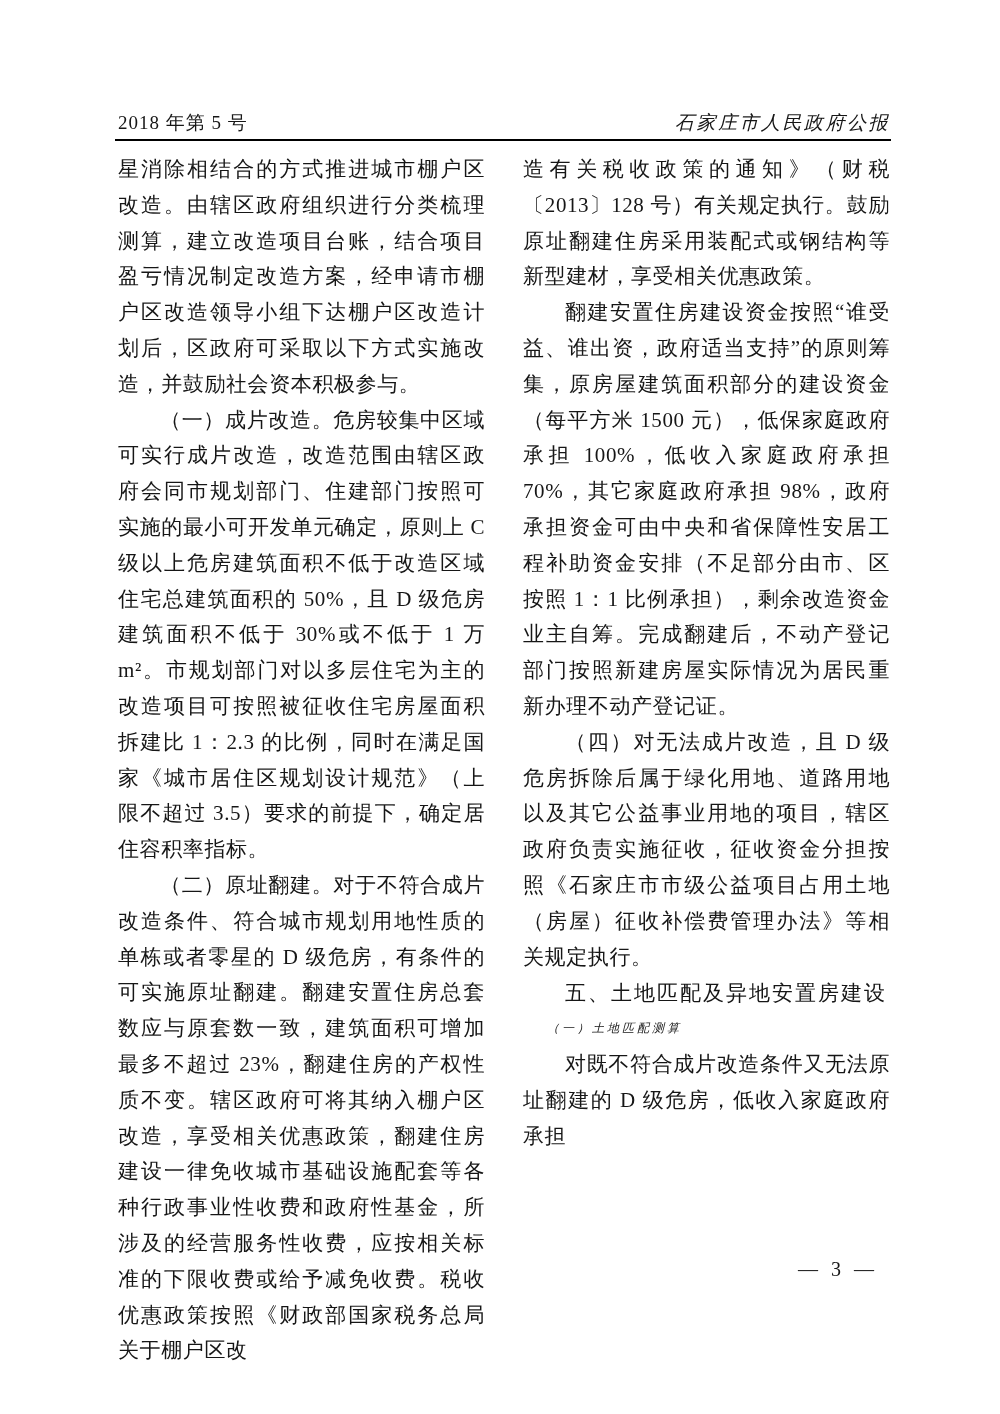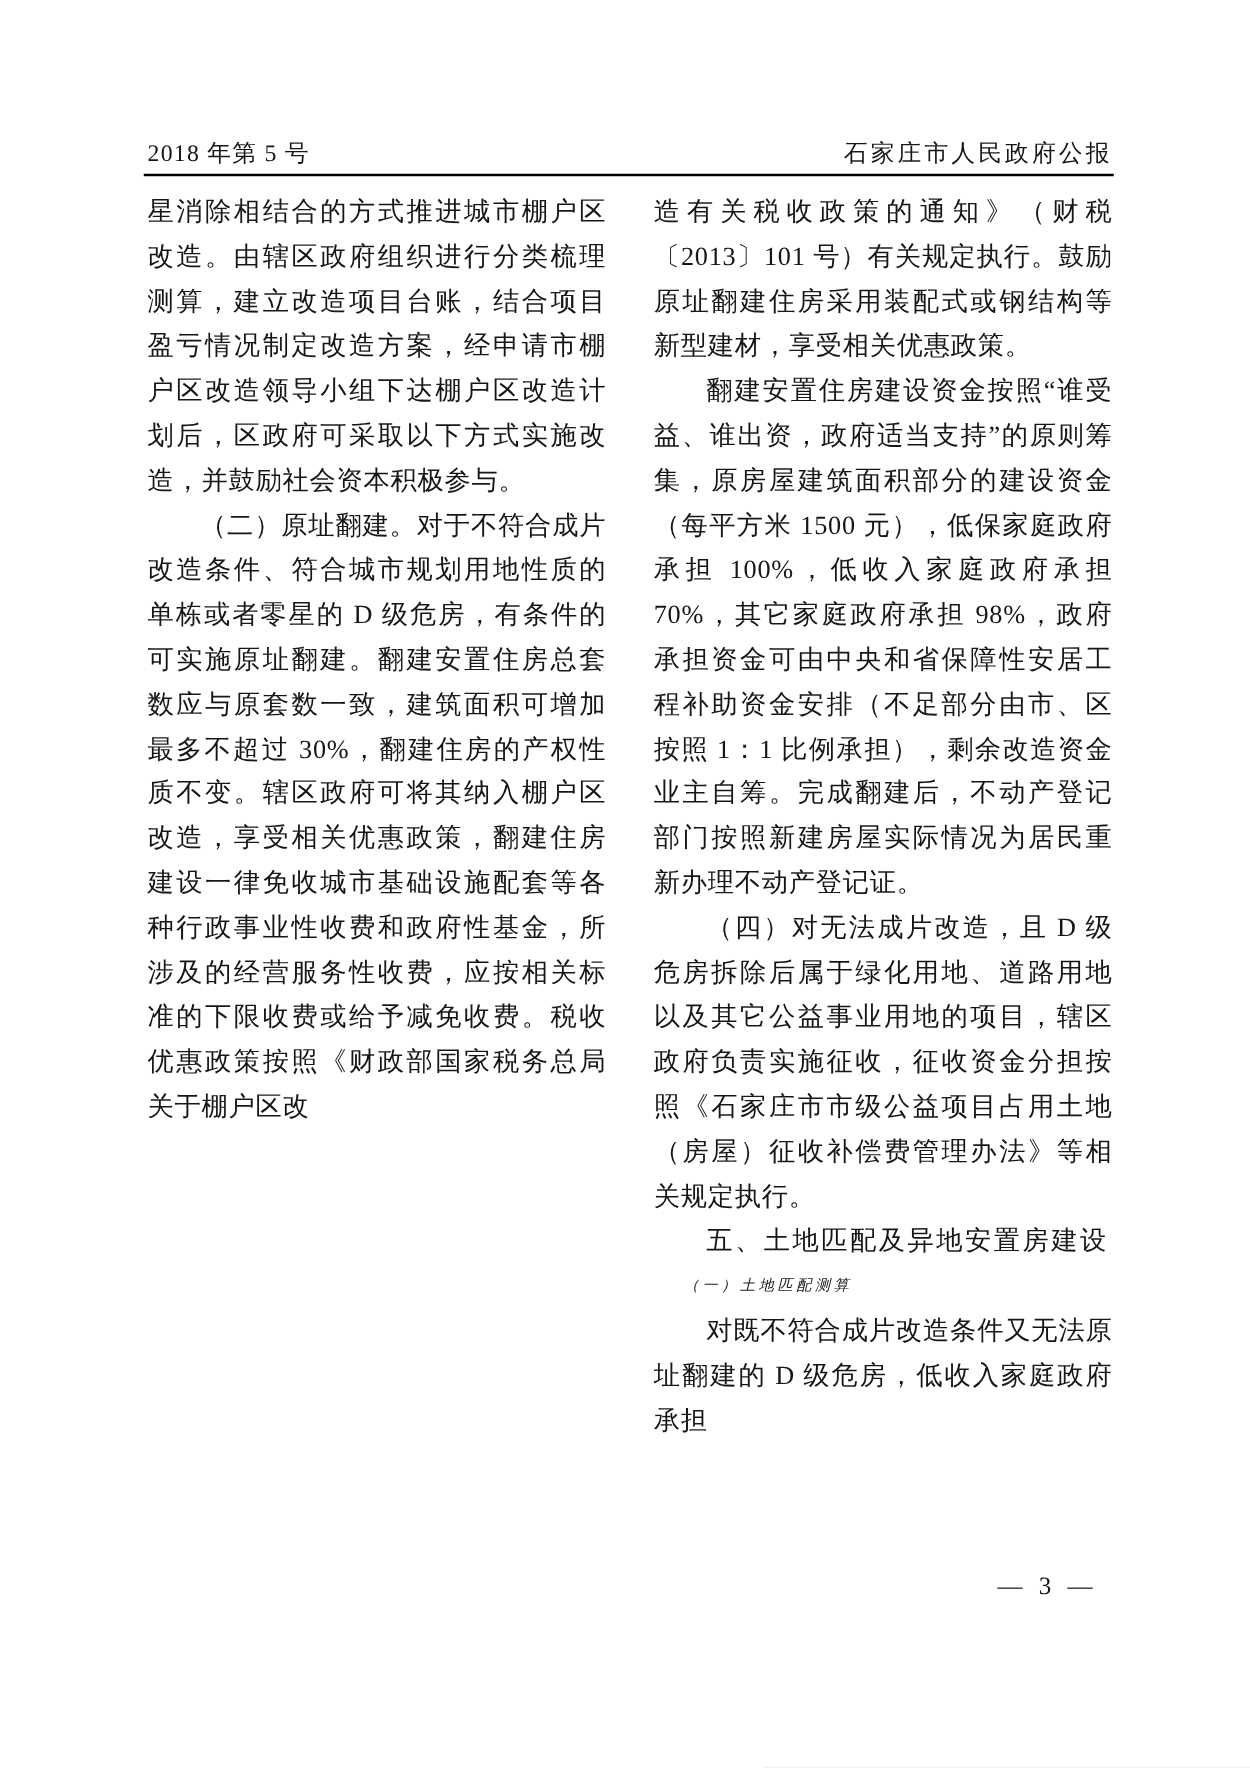--- a/index.html
+++ b/index.html
@@ -28,20 +28,21 @@
     align-items: baseline;
   }
   .header-left {
     font-size: 19px;
     letter-spacing: 1px;
     font-family: "Liberation Serif", "DejaVu Serif", serif;
   }
   .header-right {
     font-size: 19px;
     letter-spacing: 2.5px;
+    font-style: italic;
     font-family: "Liberation Serif", "DejaVu Serif", serif;
     text-align: center;
   }
   .header-rule {
     position: absolute;
     top: 139px;
     left: 115px;
     width: 776px;
     height: 2px;
     background: #000000;
@@ -101,24 +102,25 @@
   <div class="header-row">
     <span class="header-left">2018 年第 5 号</span>
     <span class="header-right">石家庄市人民政府公报</span>
   </div>
 
   <div class="header-rule"></div>
 
   <div class="columns">
     <div class="column">
         <p class="para body">星消除相结合的方式推进城市棚户区改造。由辖区政府组织进行分类梳理测算，建立改造项目台账，结合项目盈亏情况制定改造方案，经申请市棚户区改造领导小组下达棚户区改造计划后，区政府可采取以下方式实施改造，并鼓励社会资本积极参与。</p>
-        <p class="para body indent">（二）原址翻建。对于不符合成片改造条件、符合城市规划用地性质的单栋或者零星的 D 级危房，有条件的可实施原址翻建。翻建安置住房总套数应与原套数一致，建筑面积可增加最多不超过 30%，翻建住房的产权性质不变。辖区政府可将其纳入棚户区改造，享受相关优惠政策，翻建住房建设一律免收城市基础设施配套等各种行政事业性收费和政府性基金，所涉及的经营服务性收费，应按相关标准的下限收费或给予减免收费。税收优惠政策按照《财政部国家税务总局关于棚户区改</p>
+        <p class="para body indent">（一）成片改造。危房较集中区域可实行成片改造，改造范围由辖区政府会同市规划部门、住建部门按照可实施的最小可开发单元确定，原则上 C 级以上危房建筑面积不低于改造区域住宅总建筑面积的 50%，且 D 级危房建筑面积不低于 30%或不低于 1 万 m²。市规划部门对以多层住宅为主的改造项目可按照被征收住宅房屋面积拆建比 1：2.3 的比例，同时在满足国家《城市居住区规划设计规范》（上限不超过 3.5）要求的前提下，确定居住容积率指标。</p>
+        <p class="para body indent">（二）原址翻建。对于不符合成片改造条件、符合城市规划用地性质的单栋或者零星的 D 级危房，有条件的可实施原址翻建。翻建安置住房总套数应与原套数一致，建筑面积可增加最多不超过 23%，翻建住房的产权性质不变。辖区政府可将其纳入棚户区改造，享受相关优惠政策，翻建住房建设一律免收城市基础设施配套等各种行政事业性收费和政府性基金，所涉及的经营服务性收费，应按相关标准的下限收费或给予减免收费。税收优惠政策按照《财政部国家税务总局关于棚户区改</p>
       </div>
     <div class="column">
-        <p class="para body">造有关税收政策的通知》（财税〔2013〕101 号）有关规定执行。鼓励原址翻建住房采用装配式或钢结构等新型建材，享受相关优惠政策。</p>
+        <p class="para body">造有关税收政策的通知》（财税〔2013〕128 号）有关规定执行。鼓励原址翻建住房采用装配式或钢结构等新型建材，享受相关优惠政策。</p>
         <p class="para body indent">翻建安置住房建设资金按照“谁受益、谁出资，政府适当支持”的原则筹集，原房屋建筑面积部分的建设资金（每平方米 1500 元），低保家庭政府承担 100%，低收入家庭政府承担 70%，其它家庭政府承担 98%，政府承担资金可由中央和省保障性安居工程补助资金安排（不足部分由市、区按照 1：1 比例承担），剩余改造资金业主自筹。完成翻建后，不动产登记部门按照新建房屋实际情况为居民重新办理不动产登记证。</p>
         <p class="para body indent">（四）对无法成片改造，且 D 级危房拆除后属于绿化用地、道路用地以及其它公益事业用地的项目，辖区政府负责实施征收，征收资金分担按照《石家庄市市级公益项目占用土地（房屋）征收补偿费管理办法》等相关规定执行。</p>
         <p class="para heading">五、土地匹配及异地安置房建设</p>
         <p class="para subheading">（一）土地匹配测算</p>
         <p class="para body indent">对既不符合成片改造条件又无法原址翻建的 D 级危房，低收入家庭政府承担</p>
       </div>
   </div>
 
   <div class="page-number">— 3 —</div>
 

